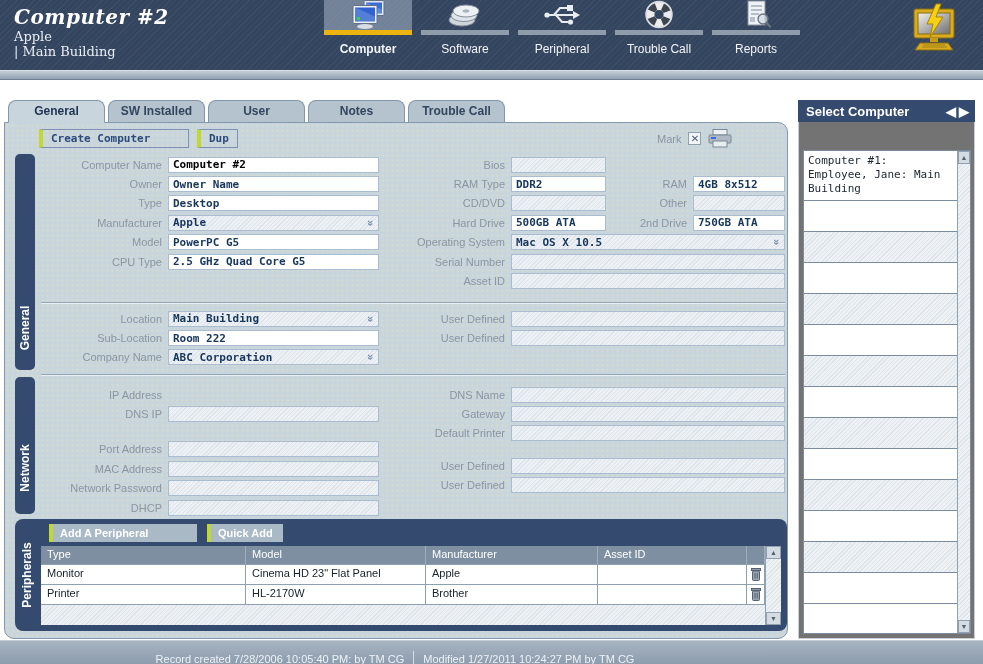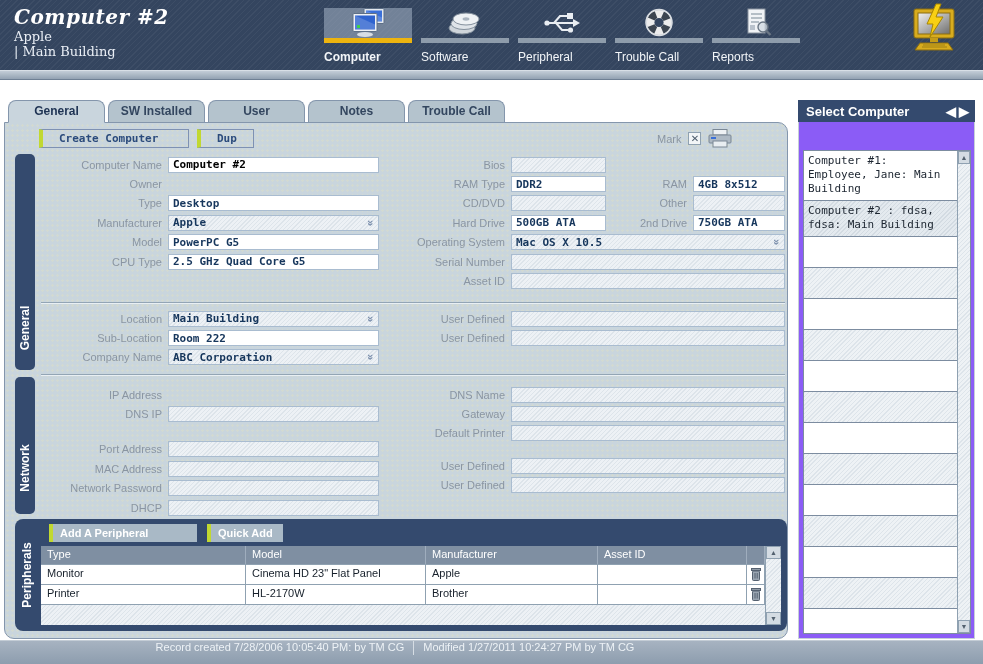--- a/index.html
+++ b/index.html
@@ -15,21 +15,21 @@
   }
   #hdr-band{
     position:absolute; left:0; top:70px; width:983px; height:10px;
     background:linear-gradient(#c3cdd7,#93a2b2);
     border-top:1px solid #d8dfe6; border-bottom:1px solid #6f8094;
   }
   #title-block{ position:absolute; left:14px; top:5px; color:#fff; }
   .app-title{ font:italic bold 20px "DejaVu Serif", serif; letter-spacing:0.5px; }
   .app-sub{ font:13px "DejaVu Serif", serif; color:#e9eef5; line-height:15px; }
   #nav{ position:absolute; left:324px; top:0; display:flex; gap:9px; }
-  .nav-item{ width:88px; text-align:left; cursor:pointer;margin-top:8px; }
+  .nav-item{ width:88px; text-align:center; cursor:pointer; }
   .ni-icon{ height:30px; display:flex; align-items:flex-end; justify-content:center; padding-bottom:1px; }
   .nav-item.active .ni-icon{ background:rgba(166,180,198,0.55); }
   .ni-bar{ height:5px; background:#8e9cab; }
   .nav-item.active .ni-bar{ background:#edb40f; }
   .ni-label{ margin-top:7px; font-size:12px; color:#f2f5f8; }
   .nav-item.active .ni-label{ font-weight:bold; }
   #app-logo{ position:absolute; right:20px; top:2px; }
   
   #tabs{ position:absolute; left:8px; top:100px; display:flex; gap:3px; z-index:3; }
   .tab{
@@ -42,21 +42,21 @@
   
   #panel{
     position:absolute; left:4px; top:122px; width:784px; height:517px;
     background:radial-gradient(rgba(236,228,180,0.28) 1px, transparent 1.2px) 0 0/5px 5px, #c9d5dd;
     border:1px solid #8496ac; border-radius:0 10px 10px 10px;
   }
   .btn-flat{
     height:19px; display:inline-flex; align-items:center;
     border:1px solid #7e91b3; border-left:4px solid #c1d831;
     color:#2b4b7c; font:bold 11px "DejaVu Sans Mono", monospace;
-    padding:0 16px; cursor:pointer; white-space:nowrap;
+    padding:0 8px; cursor:pointer; white-space:nowrap;
   }
   #action-row{ position:absolute; left:34px; top:6px; display:flex; gap:8px; }
   #create-btn{ width:150px; }
   #mark-area{ position:absolute; left:652px; top:6px; display:flex; align-items:center; gap:7px; }
   .mark-label{ font-size:11px; color:#8a95a2; }
   .checkbox{
     width:13px; height:13px; background:#f2f5f7; border:1px solid #8fa1b1;
     font-size:10px; line-height:11px; text-align:center; color:#4a5a6a; cursor:pointer;
   }
   
@@ -129,21 +129,21 @@
   .sarrow.up{ top:0; } .sarrow.down{ bottom:0; }
   
   #side-header{
     position:absolute; left:798px; top:100px; width:177px; height:22px;
     background:#344a6e; color:#fff; display:flex; align-items:center;
     font-size:13px; font-weight:bold; padding:0 6px 0 8px;
   }
   #side-arrows{ margin-left:auto; display:flex; gap:3px; font-size:13px; cursor:pointer; }
   #side-panel{
     position:absolute; left:798px; top:122px; width:177px; height:517px;
-    background:#8b5cf6; border:1px solid #c6cfd7; border-top:none;
+    background:#737373; border:1px solid #c6cfd7; border-top:none;
   }
   #side-list{
     position:absolute; left:4px; top:28px; width:168px; height:484px;
     background:#fff; border:1px solid #7c8ca0; overflow:hidden;
   }
   #side-items{ position:absolute; left:0; top:0; right:13px; bottom:0; }
   .li{ padding:3px 4px 4px; font:11px "DejaVu Sans Mono", monospace; color:#1c2530;
        line-height:14px; border-bottom:1px solid #7c8ca0; cursor:pointer; }
   .li.sel{ background:repeating-linear-gradient(135deg,#d3dbe2 0 1px,#e4eaef 1px 3px); }
   .le{ height:31px; border-bottom:1px solid #7c8ca0; cursor:pointer; }
@@ -154,21 +154,21 @@
     border-left:1px solid #8fa1b1;
   }
   #side-scroll .sarrow{ width:12px; }
   
   #footer{
     position:absolute; left:0; top:640px; width:983px; height:24px;
     background:linear-gradient(#a7b3c1,#8d9dae); border-top:1px solid #c3ccd5;
   }
   #footer-text{
     position:absolute; left:0; top:0; width:790px; height:24px;
-    display:flex; align-items:flex-start; justify-content:center;
+    display:flex; align-items:flex-end; justify-content:center;
     font-size:11px; color:#edf2f6;
   }
   #footer-text .div{ width:1px; height:14px; background:#d6dde4; margin:0 9px; }
   svg{ display:block; }
 </style>
 </head>
 <body>
 
 <div id="header">
   <div id="title-block">
@@ -310,20 +310,23 @@
 
   <div class="fcol" style="left:40px; top:32px; width:340px;">
     <div class="frow">
       <span class="flabel">Computer Name</span>
       <div class="fld w211">
         <span class="fval black">Computer #2</span>
       </div>
     </div>
     <div class="frow">
       <span class="flabel">Owner</span>
+      <div class="fld w211">
+        <span class="fval">Owner Name</span>
+      </div>
     </div>
     <div class="frow">
       <span class="flabel">Type</span>
       <div class="fld w211">
         <span class="fval">Desktop</span>
       </div>
     </div>
     <div class="frow">
       <span class="flabel">Manufacturer</span>
       <div class="fld w211 hatch">
@@ -573,21 +576,20 @@
   <span>Select Computer</span>
   <span id="side-arrows">
     <span>◀</span>
     <span>▶</span>
   </span>
 </div>
 <div id="side-panel">
   <div id="side-list">
     <div id="side-items">
       <div class="li">Computer #1: Employee, Jane: Main Building</div>
-      <div class="li sel">Computer #2 : fdsa, fdsa: Main Building</div>
       <div class="le"></div>
       <div class="le hatch"></div>
       <div class="le"></div>
       <div class="le hatch"></div>
       <div class="le"></div>
       <div class="le hatch"></div>
       <div class="le"></div>
       <div class="le hatch"></div>
       <div class="le"></div>
       <div class="le hatch"></div>

